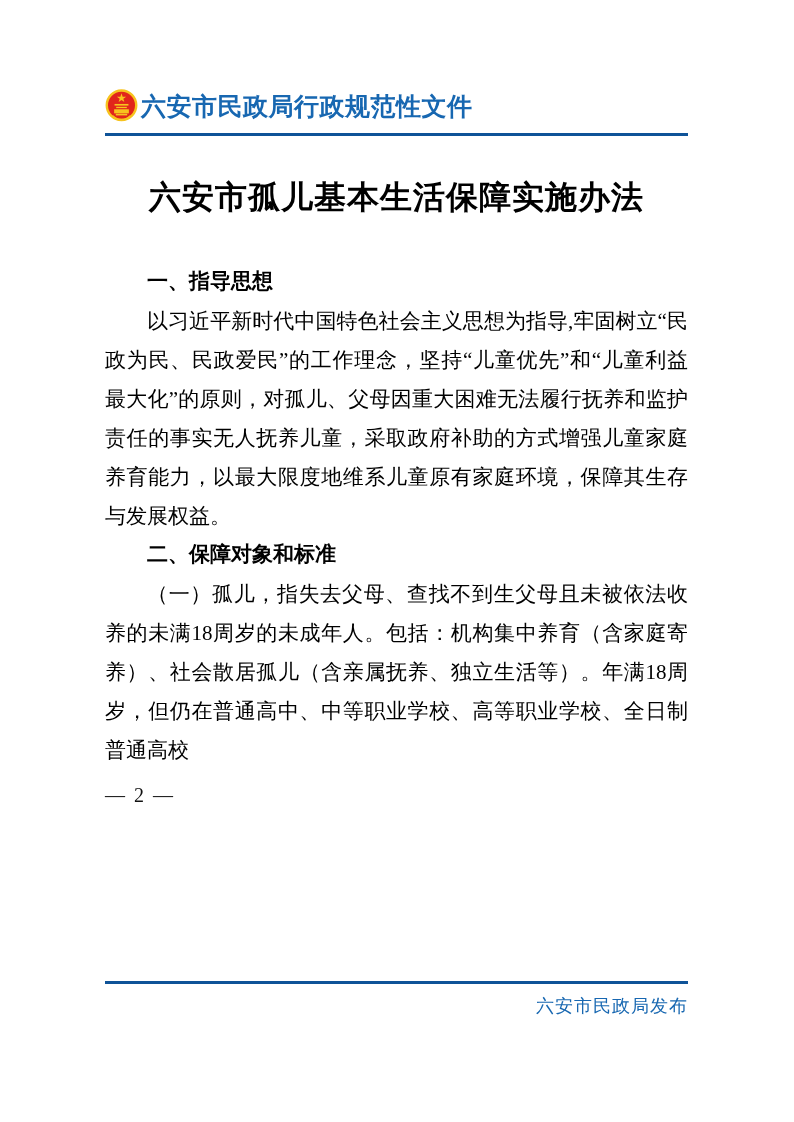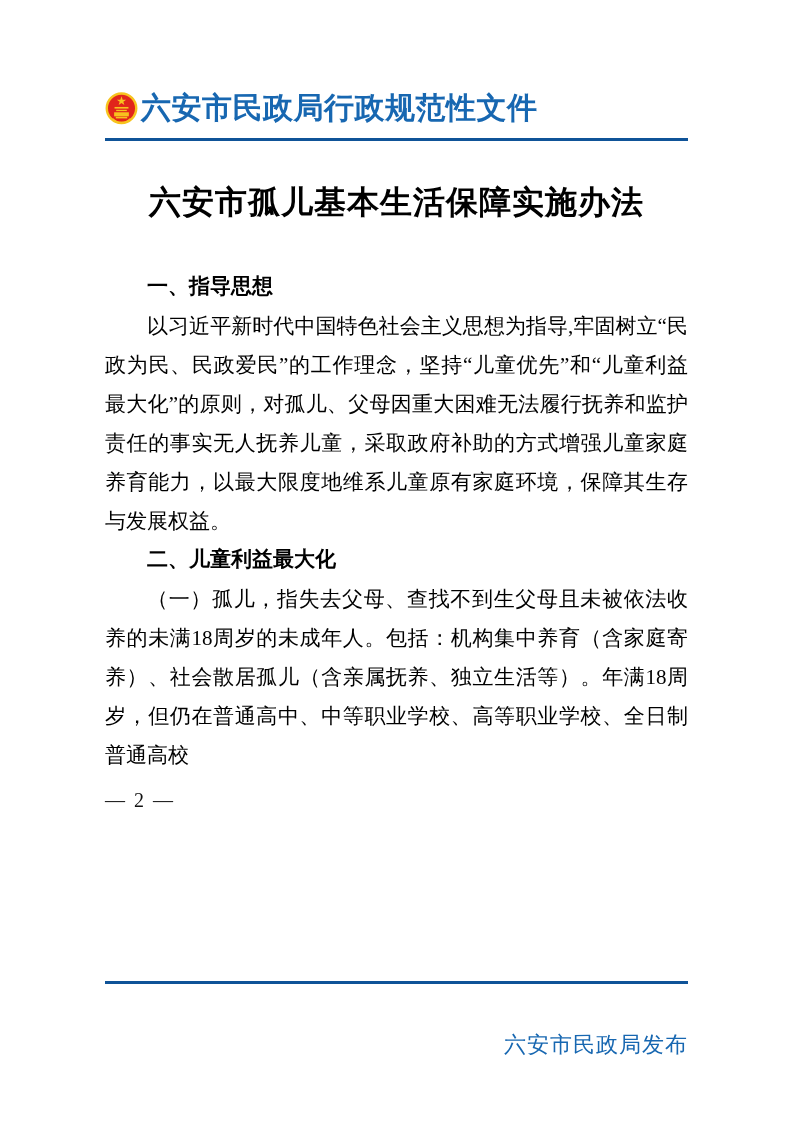--- a/index.html
+++ b/index.html
@@ -20,21 +20,21 @@
   .doc-header {
     padding-top: 88px;
     display: flex;
     align-items: center;
     gap: 3px;
   }
   .emblem { flex: 0 0 auto; display: block; }
   .banner-text {
     font-family: "Liberation Sans", "DejaVu Sans", sans-serif;
     font-weight: bold;
-    font-size: 30px;
+    font-size: 25px;
     letter-spacing: 0.5px;
     color: #1767b1;
     white-space: nowrap;
   }
   .header-rule {
     margin-top: 9px;
     height: 3px;
     background: #0f5398;
   }
   
@@ -79,22 +79,22 @@
     position: absolute;
     left: 105px;
     right: 106px;
     top: 981px;
     height: 3px;
     background: #0f5398;
   }
   .footer-text {
     position: absolute;
     right: 106px;
-    top: 1030px;
-    font-size: 22px;
+    top: 994px;
+    font-size: 18px;
     letter-spacing: 1px;
     color: #1767b1;
     font-family: Liberation Mono, monospace;
   }
 </style>
 </head>
 <body>
 
 <div class="page">
   <div class="content">
@@ -114,21 +114,21 @@
       <span class="banner-text">六安市民政局行政规范性文件</span>
     </div>
 
     <div class="header-rule"></div>
 
     <h1 class="doc-title">六安市孤儿基本生活保障实施办法</h1>
 
     <div class="doc-body">
       <h2>一、指导思想</h2>
       <p>以习近平新时代中国特色社会主义思想为指导,牢固树立“民政为民、民政爱民”的工作理念，坚持“儿童优先”和“儿童利益最大化”的原则，对孤儿、父母因重大困难无法履行抚养和监护责任的事实无人抚养儿童，采取政府补助的方式增强儿童家庭养育能力，以最大限度地维系儿童原有家庭环境，保障其生存与发展权益。</p>
-      <h2>二、儿童利益最大化</h2>
+      <h2>二、保障对象和标准</h2>
       <p>（一）孤儿，指失去父母、查找不到生父母且未被依法收养的未满18周岁的未成年人。包括：机构集中养育（含家庭寄养）、社会散居孤儿（含亲属抚养、独立生活等）。年满18周岁，但仍在普通高中、中等职业学校、高等职业学校、全日制普通高校</p>
     </div>
 
     <div class="page-number">— 2 —</div>
   </div>
 
   <div class="footer-rule"></div>
   <div class="footer-text">六安市民政局发布</div>
 </div>
 

